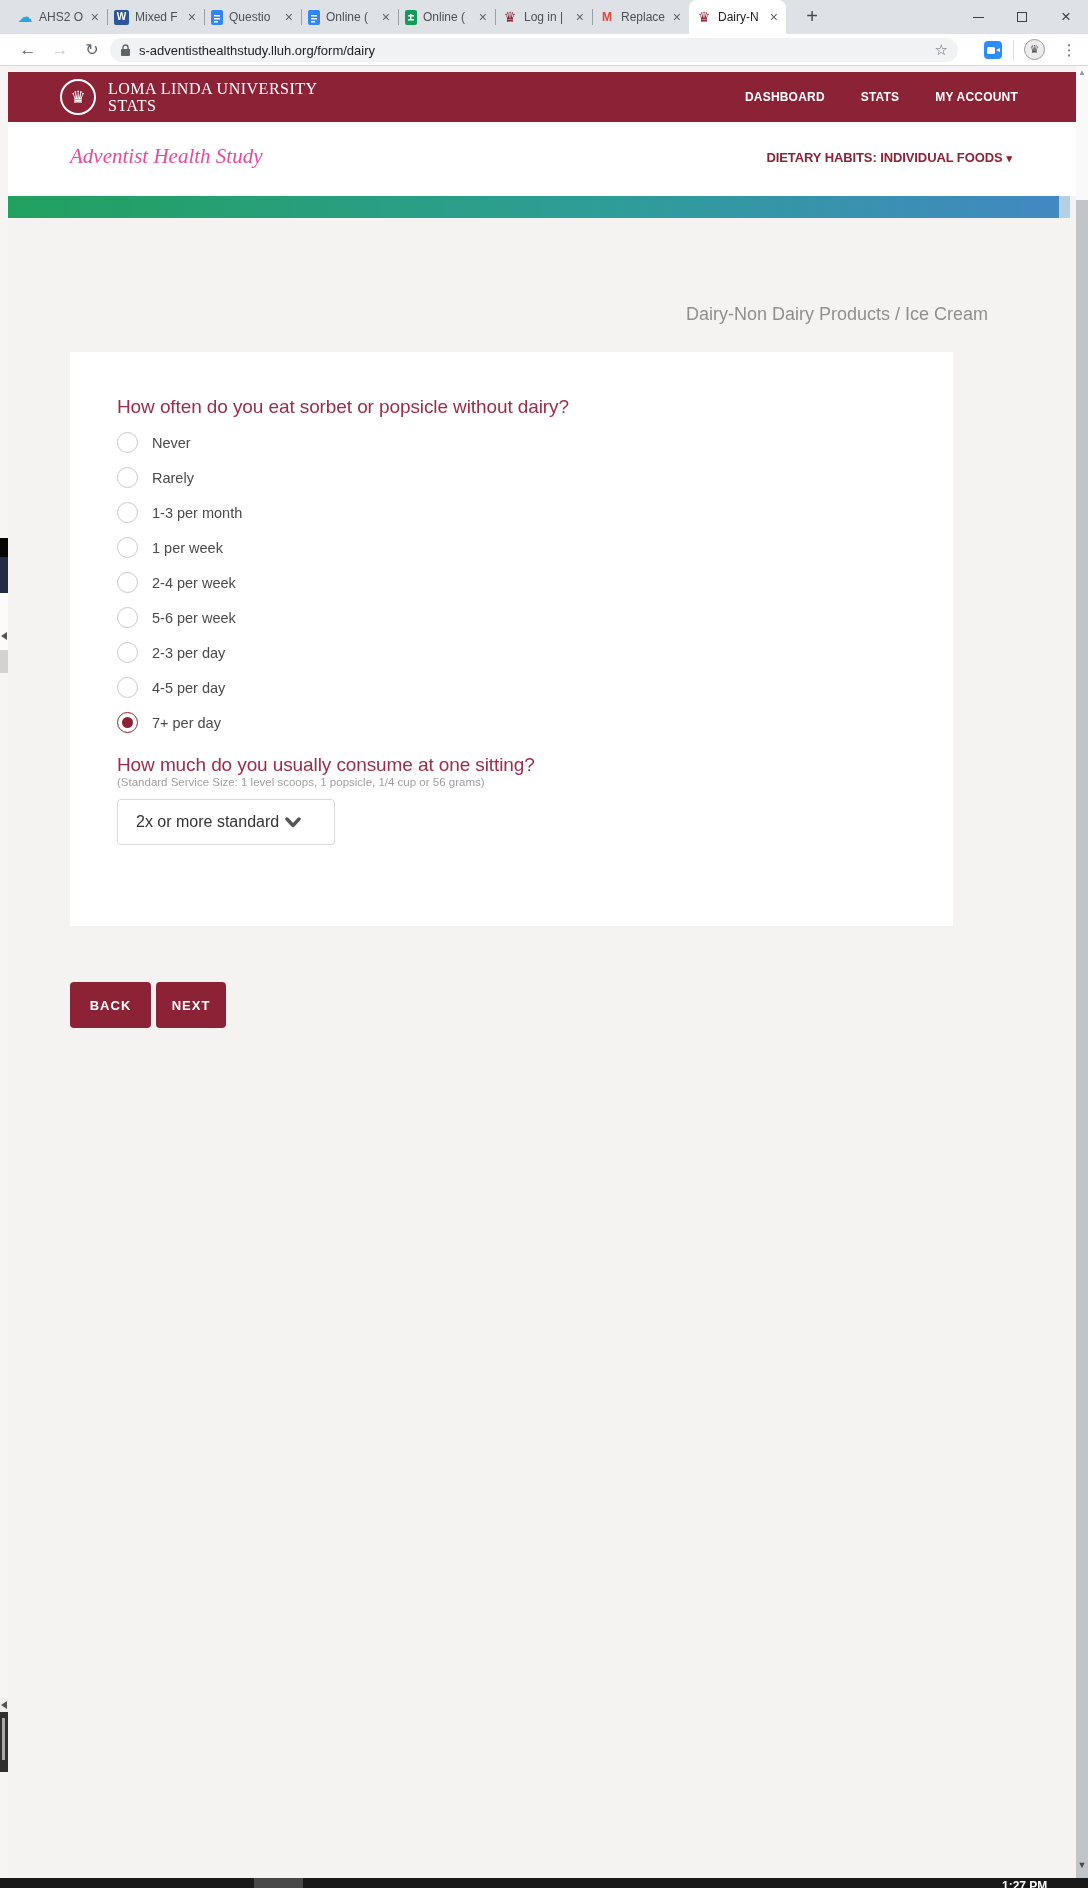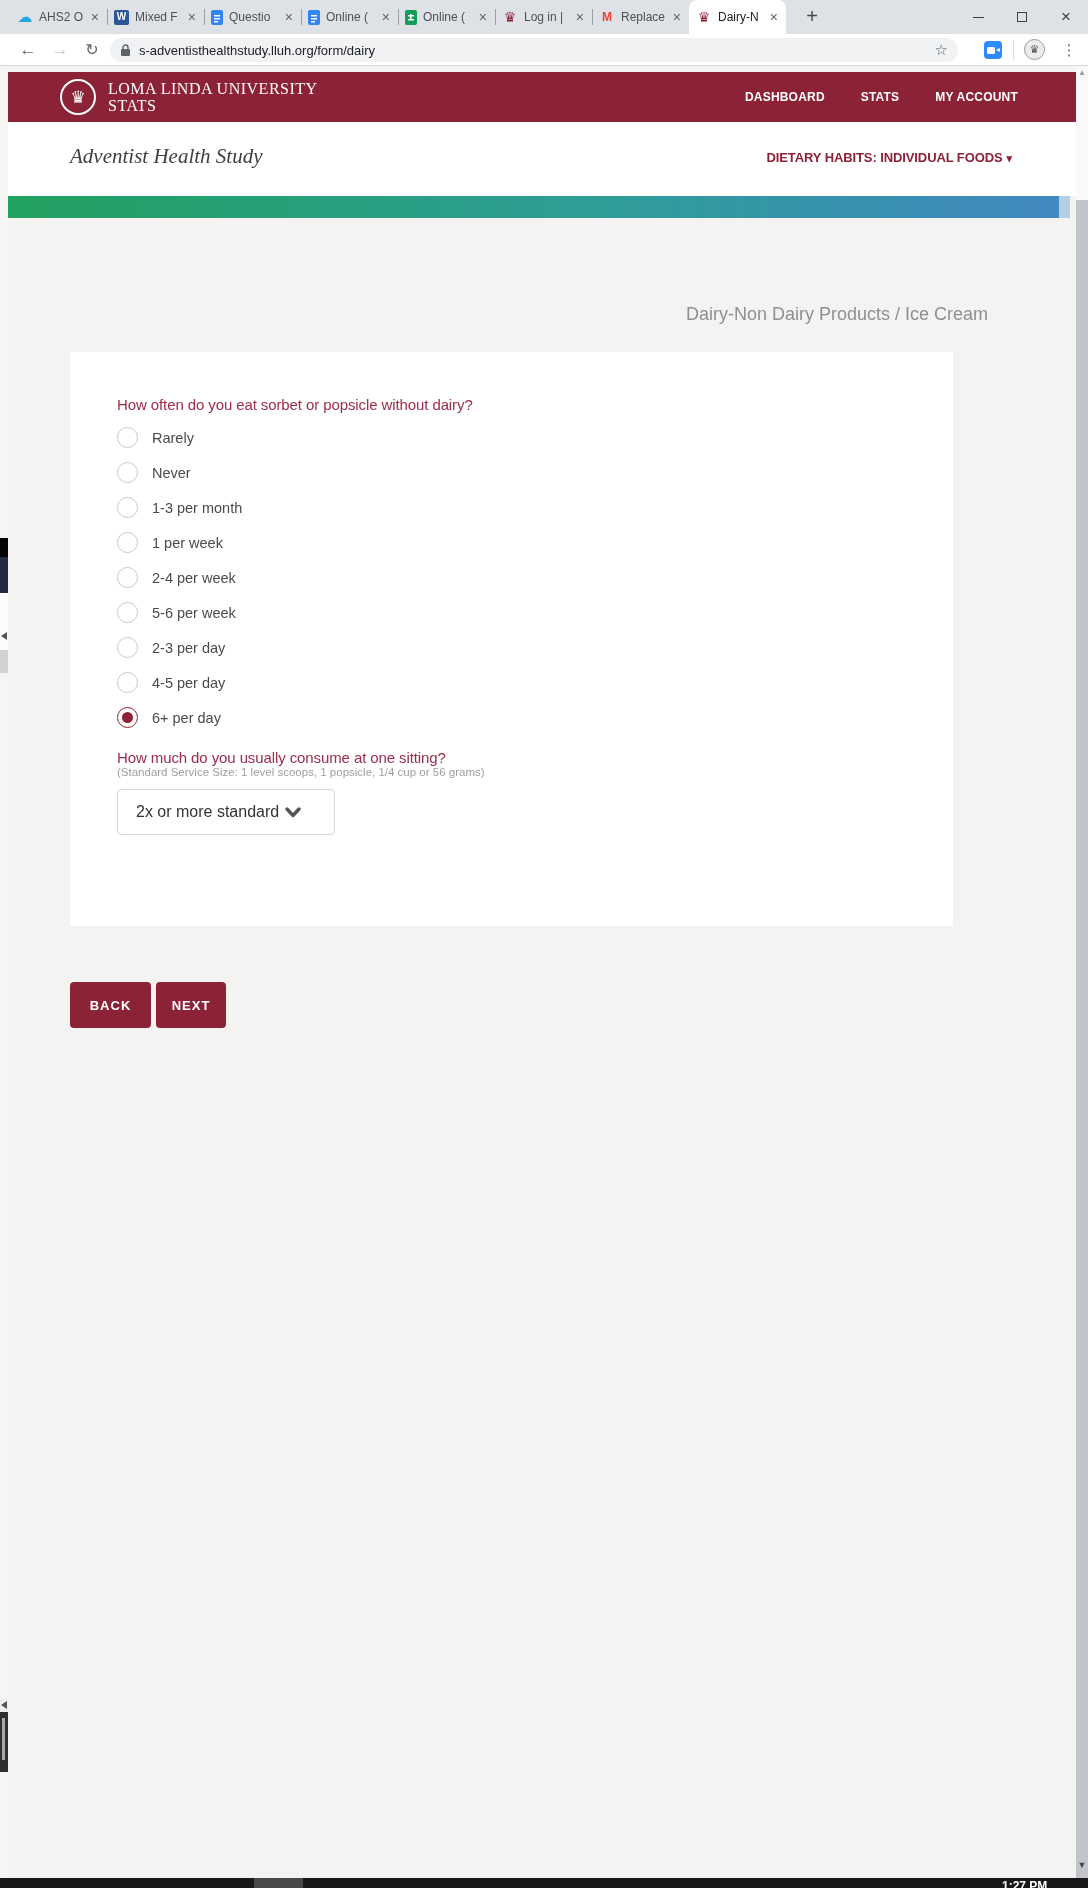--- a/index.html
+++ b/index.html
@@ -65,31 +65,31 @@
   
   .page { position:absolute; left:8px; top:66px; width:1068px; height:1812px; background:#f4f3f2; }
   .mainheader { position:absolute; left:0; top:6px; width:1068px; height:50px; background:#8c2236; }
   .logo-seal { position:absolute; left:52px; top:7px; width:36px; height:36px; border:2px solid #fff; border-radius:50%;
     display:flex; align-items:center; justify-content:center; color:#fff; font-size:17px; }
   .brand { position:absolute; left:100px; top:8px; font-family:"Liberation Serif", serif; color:#fff; font-size:16px; letter-spacing:0.5px; line-height:17px; }
   .mainnav { position:absolute; right:58px; top:0; height:50px; display:flex; align-items:center; gap:36px; }
   .mainnav .navitem { color:#fff; font-size:12px; font-weight:bold; letter-spacing:0.2px; }
 
   .subheader { position:absolute; left:0; top:56px; width:1068px; height:74px; background:#fff; }
-  .site-title { position:absolute; left:62px; top:22px; font-family:"Liberation Serif", serif; font-style:italic; font-size:21px; color:#404040; }
+  .site-title { position:absolute; left:62px; top:22px; font-family:"Liberation Serif", serif; font-style:italic; font-size:21px; color:#ec4899; }
   .section-menu { position:absolute; right:64px; top:28px; font-size:13px; font-weight:bold; color:#8c2236; letter-spacing:-0.1px; }
   .section-menu .caret { font-size:11px; margin-left:4px; }
 
   .progressbar { position:absolute; left:0; top:130px; width:1062px; height:22px; background:#b5cfe4; }
   .progress-fill { height:100%; background:linear-gradient(to right, #21a15f, #2d9e96 55%, #4289c2); }
 
   .breadcrumb { position:absolute; top:238px; right:88px; font-size:18px; color:#8f8f8f; }
 
   .card { position:absolute; left:62px; top:286px; width:883px; height:574px; background:#fff; padding:44px 47px; }
-  .question { font-size:15px; color:#9d2c48; letter-spacing:-0.1px; }
+  .question { font-size:19px; color:#9d2c48; letter-spacing:-0.1px; }
   .q1 { margin-bottom:13px; }
   .option-row { display:flex; align-items:center; margin-top:14px; height:21px; cursor:default; }
   .radio { width:21px; height:21px; border:1px solid #c9c9c9; border-radius:50%; background:#fff; flex:none;
     display:flex; align-items:center; justify-content:center; }
   .option-row.selected .radio { border-color:#8c2236; }
   .option-row.selected .radio::after { content:""; width:11px; height:11px; border-radius:50%; background:#8c2236; }
   .option-label { margin-left:14px; font-size:14.5px; color:#4a4a4a; }
   .q2 { margin-top:21px; }
   .hint { font-size:11.5px; color:#9e9e9e; }
   .select { margin-top:11px; width:218px; height:46px; border:1px solid #d9d9d9; border-radius:4px; background:#fff;
@@ -235,28 +235,28 @@
     <div class="progress-fill" style="width: 99%;"></div>
   </div>
 
   <div class="breadcrumb">Dairy-Non Dairy Products / Ice Cream</div>
 
   <div class="card">
     <div class="question q1">How often do you eat sorbet or popsicle without dairy?</div>
 
     <div class="option-row">
       <span class="radio"></span>
+      <span class="option-label">Never</span>
+    </div>
+    <div class="option-row">
+      <span class="radio"></span>
       <span class="option-label">Rarely</span>
     </div>
     <div class="option-row">
       <span class="radio"></span>
-      <span class="option-label">Never</span>
-    </div>
-    <div class="option-row">
-      <span class="radio"></span>
       <span class="option-label">1-3 per month</span>
     </div>
     <div class="option-row">
       <span class="radio"></span>
       <span class="option-label">1 per week</span>
     </div>
     <div class="option-row">
       <span class="radio"></span>
       <span class="option-label">2-4 per week</span>
     </div>
@@ -267,21 +267,21 @@
     <div class="option-row">
       <span class="radio"></span>
       <span class="option-label">2-3 per day</span>
     </div>
     <div class="option-row">
       <span class="radio"></span>
       <span class="option-label">4-5 per day</span>
     </div>
     <div class="option-row selected">
       <span class="radio"></span>
-      <span class="option-label">6+ per day</span>
+      <span class="option-label">7+ per day</span>
     </div>
 
     <div class="question q2">How much do you usually consume at one sitting?</div>
     <div class="hint">(Standard Service Size: 1 level scoops, 1 popsicle, 1/4 cup or 56 grams)</div>
 
     <div class="select">
       <span class="value">2x or more standard</span>
       <svg width="16" height="11" viewBox="0 0 16 11">
         <polyline points="2,2 8,8.5 14,2" fill="none" stroke="#555" stroke-width="3.4" stroke-linecap="round" stroke-linejoin="round"></polyline>
       </svg>

